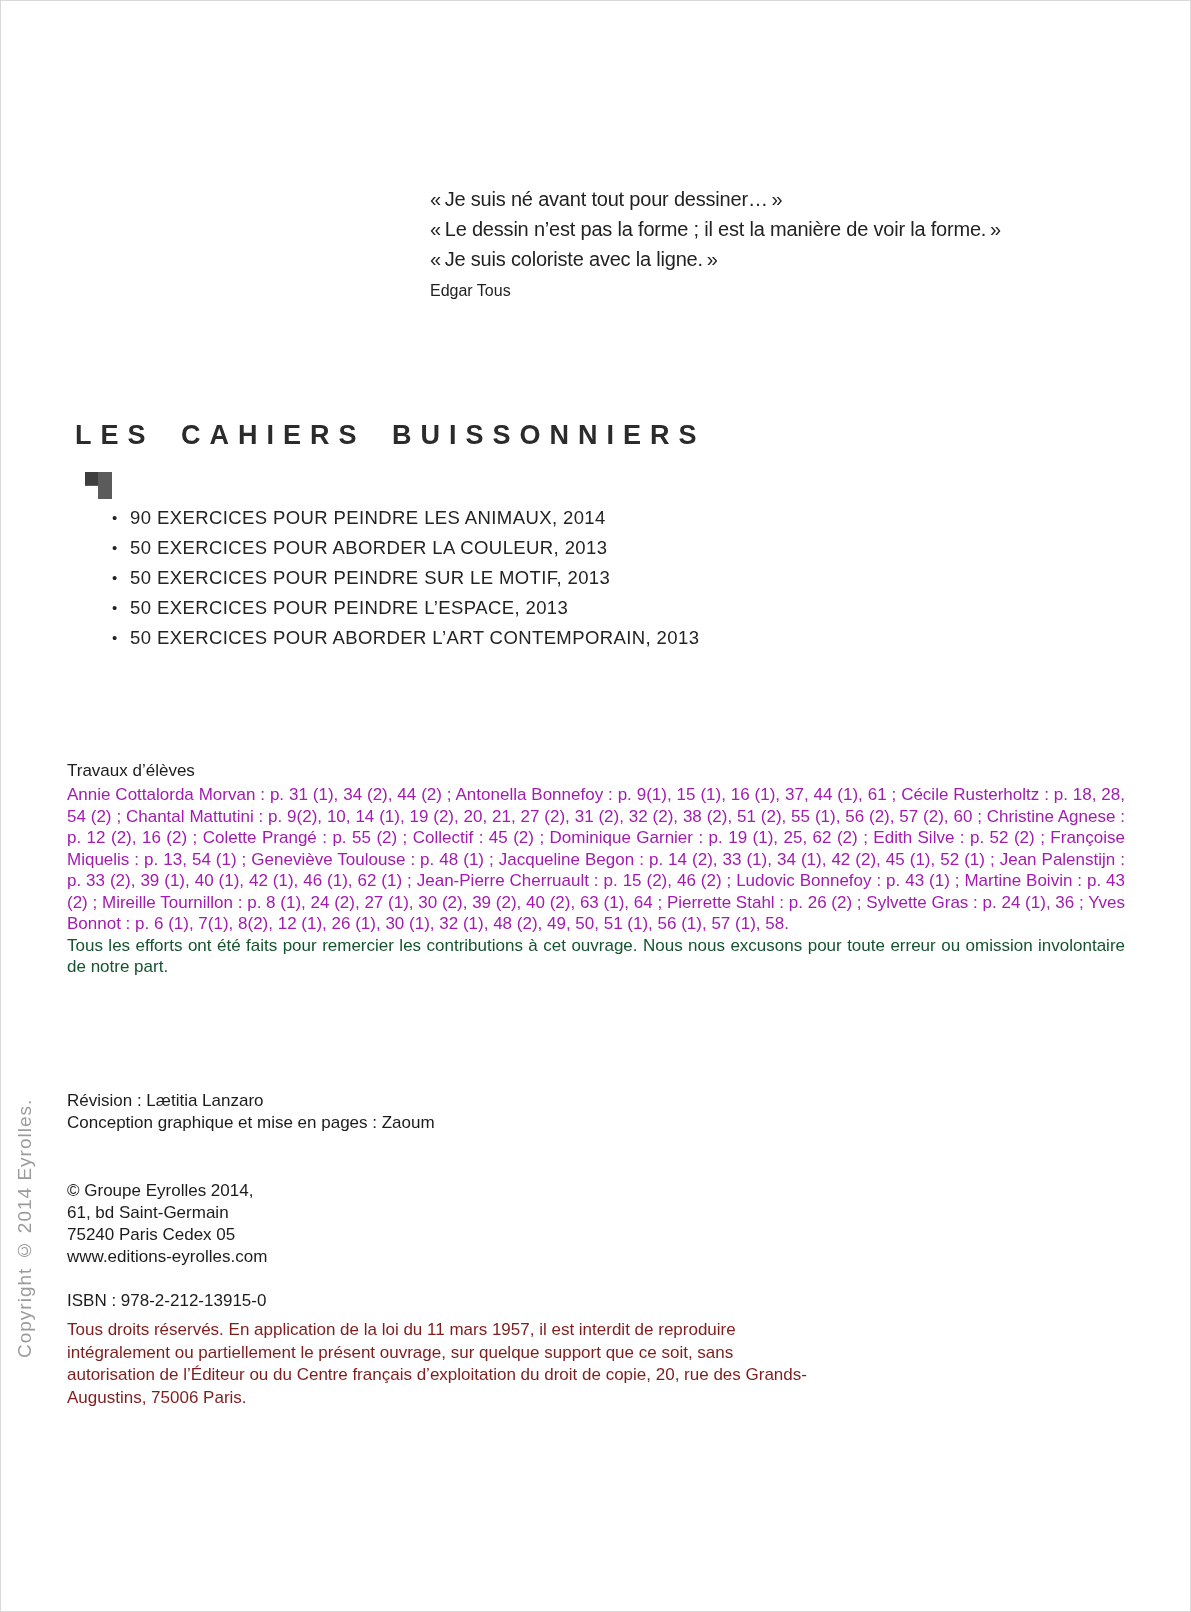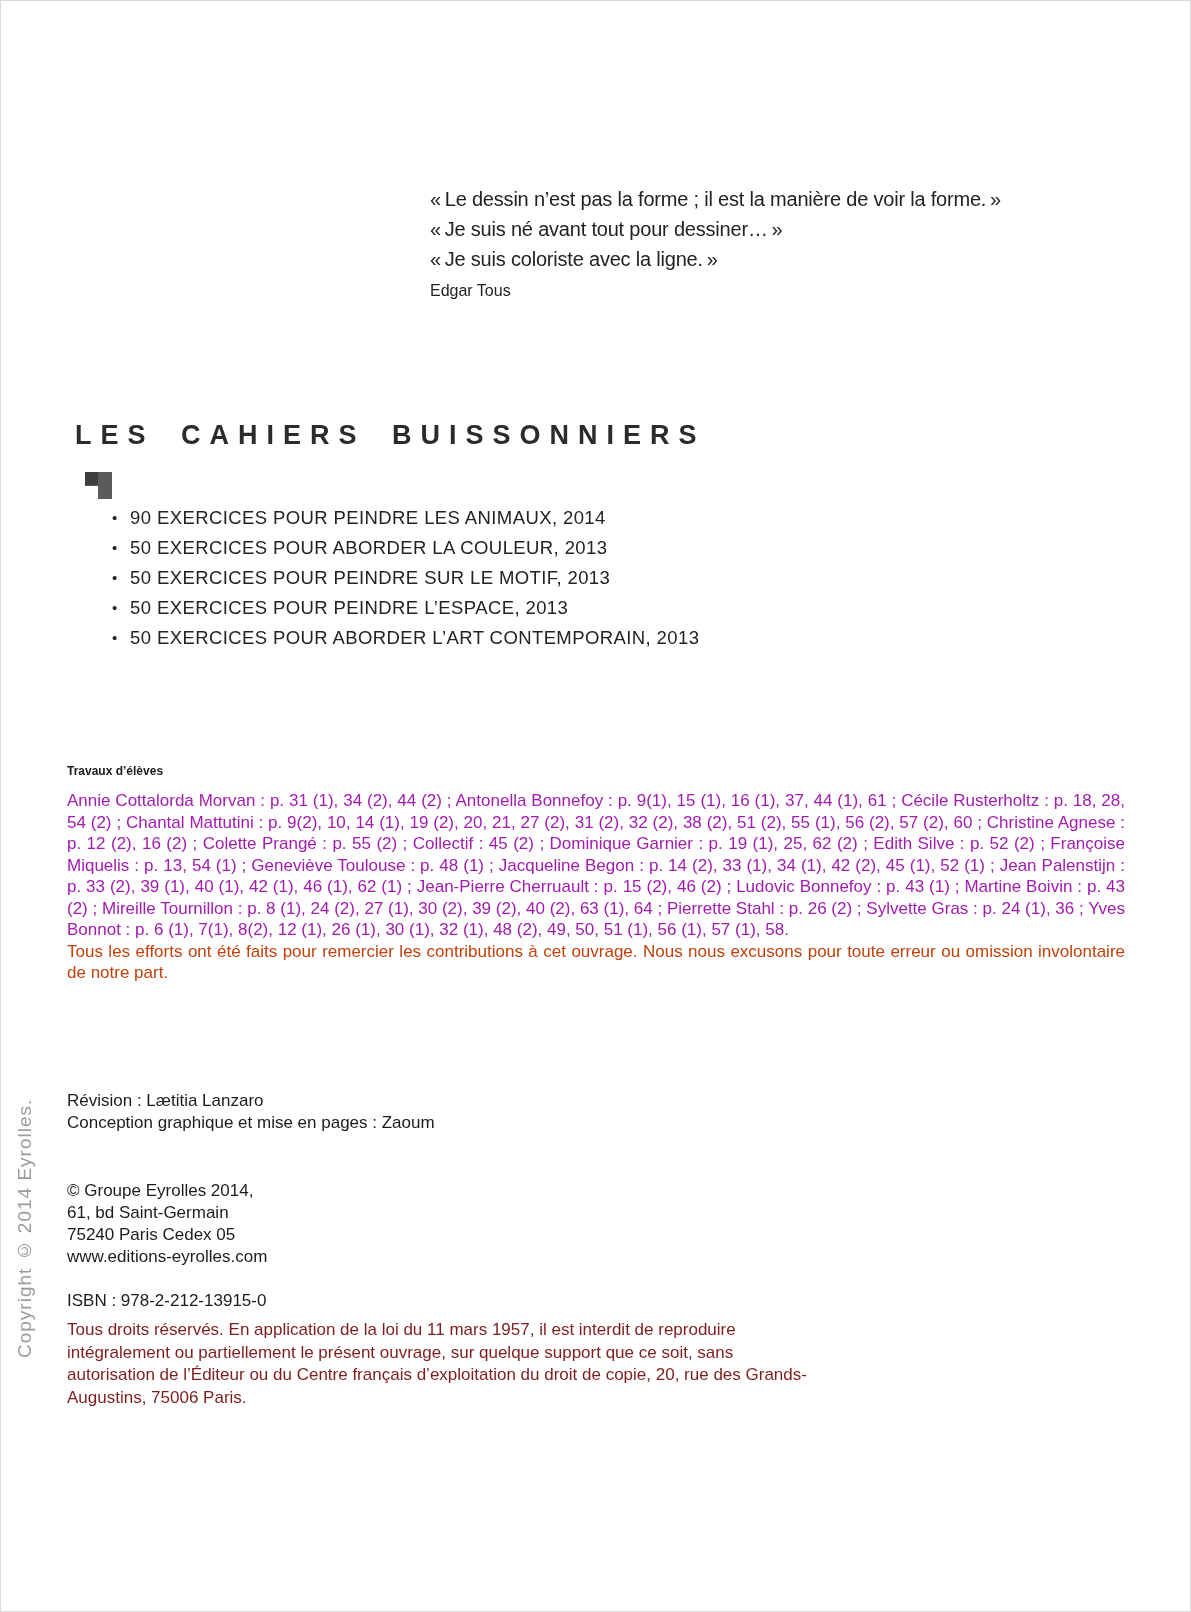--- a/index.html
+++ b/index.html
@@ -98,36 +98,36 @@
   }
 
   
   .credits {
     position: absolute;
     left: 67px;
     top: 760px;
     width: 1058px;
   }
   .credits-heading {
-    font-weight: bold;
-    font-size: 12px;
-    line-height: 22px;
-    margin-bottom: 8px;
+    font-weight: normal;
+    font-size: 17px;
+    line-height: 22px;
+    margin-bottom: 2px;
   }
   .credits-body {
     font-size: 17px;
     line-height: 21.5px;
     text-align: justify;
     color: #a21caf;
   }
   .credits-note {
     font-size: 17px;
     line-height: 21.5px;
     text-align: justify;
-    color: #c2410c;
+    color: #14532d;
   }
 
   
   .production {
     position: absolute;
     left: 67px;
     top: 1090px;
     font-size: 17px;
     line-height: 22px;
   }
@@ -172,22 +172,22 @@
     color: #9b9b9b;
     white-space: nowrap;
   }
 </style>
 </head>
 <body>
 
 <div class="page">
 
   <div class="quotes">
+    <div class="quote-line">« Je suis né avant tout pour dessiner… »</div>
     <div class="quote-line">« Le dessin n’est pas la forme ; il est la manière de voir la forme. »</div>
-    <div class="quote-line">« Je suis né avant tout pour dessiner… »</div>
     <div class="quote-line">« Je suis coloriste avec la ligne. »</div>
     <div class="attribution">Edgar Tous</div>
   </div>
 
   <div class="collection-title">LES CAHIERS BUISSONNIERS</div>
 
   <div class="logo">
     <span class="logo-notch"></span>
   </div>
 

